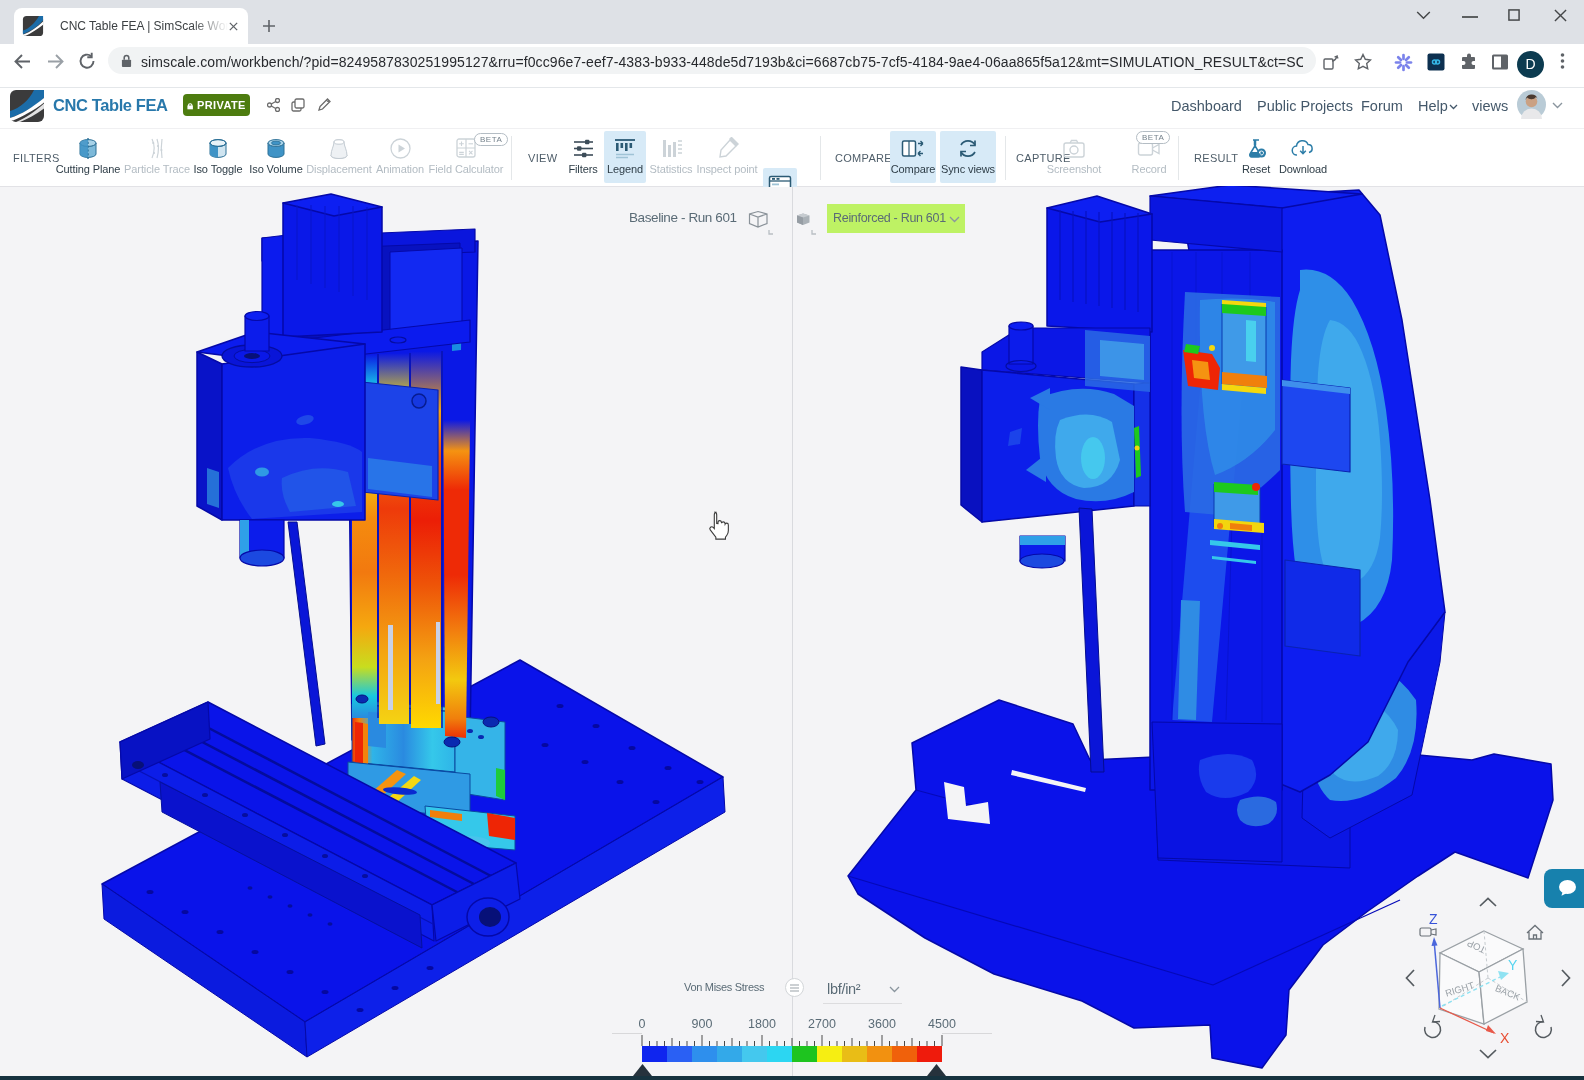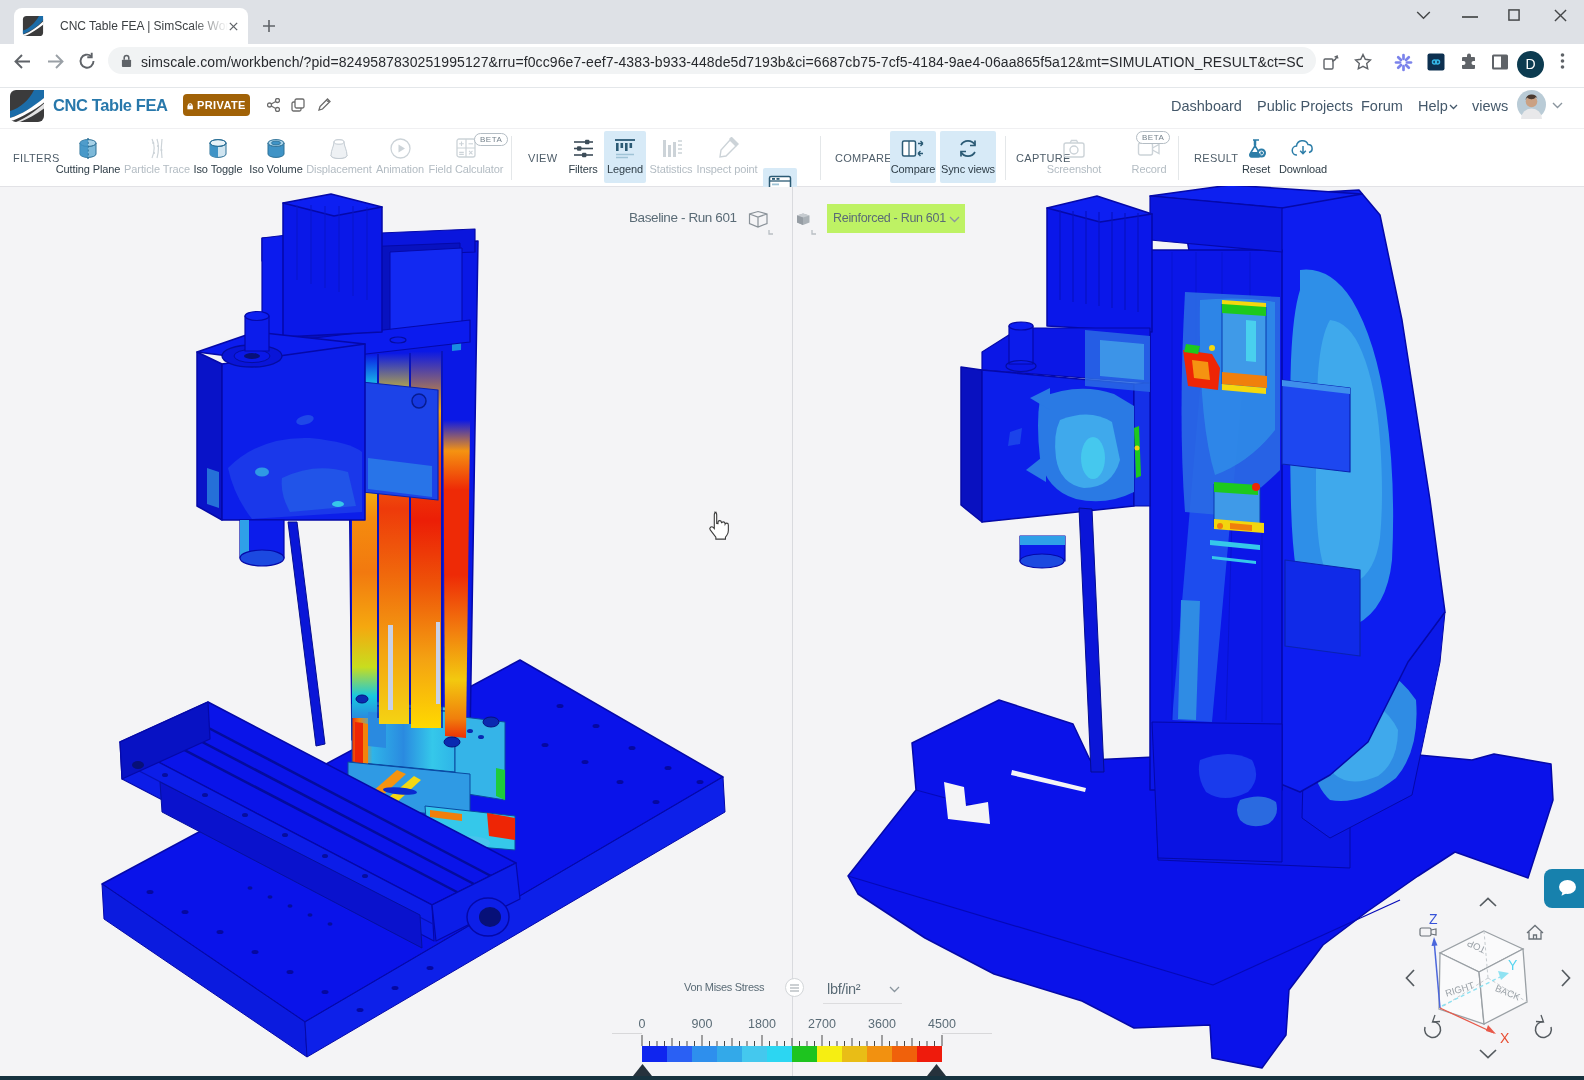--- a/index.html
+++ b/index.html
@@ -8,21 +8,21 @@
   .abs{position:absolute;}
   #tabstrip{position:absolute;left:0;top:0;width:1584px;height:44px;background:#dee1e6;}
   #tab{position:absolute;left:14px;top:8px;width:234px;height:36px;background:#fff;border-radius:8px 8px 0 0;}
   #tabtitle{position:absolute;left:46px;top:11px;font-size:12px;color:#3c4043;white-space:nowrap;width:168px;overflow:hidden;}
   #tabfade{position:absolute;left:178px;top:10px;width:36px;height:22px;background:linear-gradient(90deg,rgba(255,255,255,0),#fff);}
   #addrbar{position:absolute;left:0;top:44px;width:1584px;height:44px;background:#fff;border-bottom:1px solid #e4e7ea;box-sizing:border-box;}
   #urlpill{position:absolute;left:108px;top:47px;width:1208px;height:27px;border-radius:14px;background:#f1f3f4;}
   #urltext{position:absolute;left:141px;top:54px;font-size:14px;color:#27292d;white-space:nowrap;width:1162px;overflow:hidden;letter-spacing:0.1px;}
   #apphdr{position:absolute;left:0;top:88px;width:1584px;height:40px;background:#fff;}
   #apptitle{position:absolute;left:53px;top:96px;font-size:16.5px;font-weight:bold;color:#2878ab;letter-spacing:-0.4px;}
-  #privbadge{position:absolute;left:183px;top:94px;width:67px;height:22px;background:#a16207;border-radius:4px;color:#fff;font-size:11px;font-weight:bold;letter-spacing:0.4px;text-align:center;line-height:23px;}
+  #privbadge{position:absolute;left:183px;top:94px;width:67px;height:22px;background:#4d7c0f;border-radius:4px;color:#fff;font-size:11px;font-weight:bold;letter-spacing:0.4px;text-align:center;line-height:23px;}
   .hnav{position:absolute;top:98px;font-size:14.5px;color:#44586a;}
   #toolbar{position:absolute;left:0;top:128px;width:1584px;height:59px;background:#fff;border-top:1px solid #f0f0f2;border-bottom:1px solid #e2e2e6;box-sizing:border-box;}
   .grplabel{position:absolute;top:152px;font-size:11px;color:#4e5d69;letter-spacing:0.3px;}
   .tbtn{position:absolute;top:131px;height:52px;text-align:center;}
   .tbtn .ic{height:25px;margin-top:6px;}
   .tbtn .lb{font-size:11px;color:#2e3d47;margin-top:1px;white-space:nowrap;letter-spacing:-0.1px;}
   .tbtn.dis .lb{color:#b3bcc3;}
   .tbtn.act{background:#d7eaf7;border-radius:2px;}
   .tdiv{position:absolute;top:136px;width:1px;height:44px;background:#e4e7e9;}
   .beta{position:absolute;border:1px solid #b4bdc4;border-radius:7px;font-size:8px;color:#75828c;padding:1px 5px;background:#fff;letter-spacing:.5px;}

